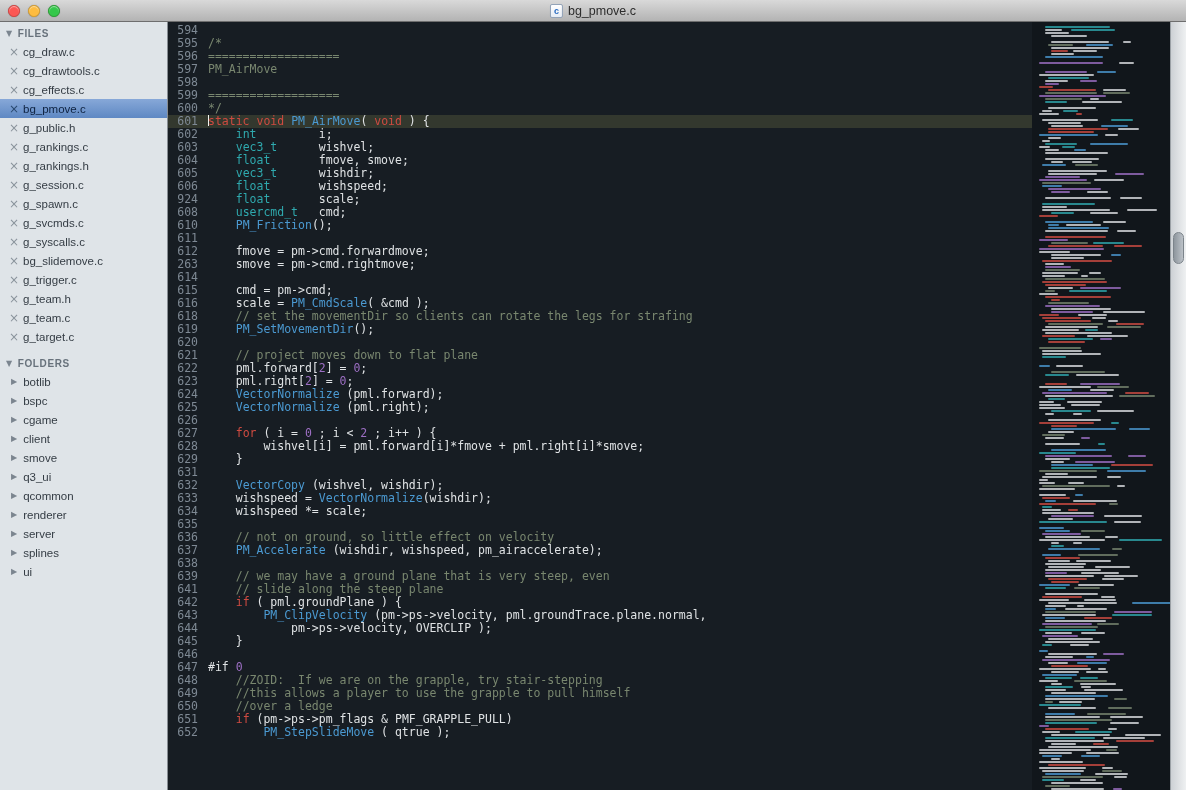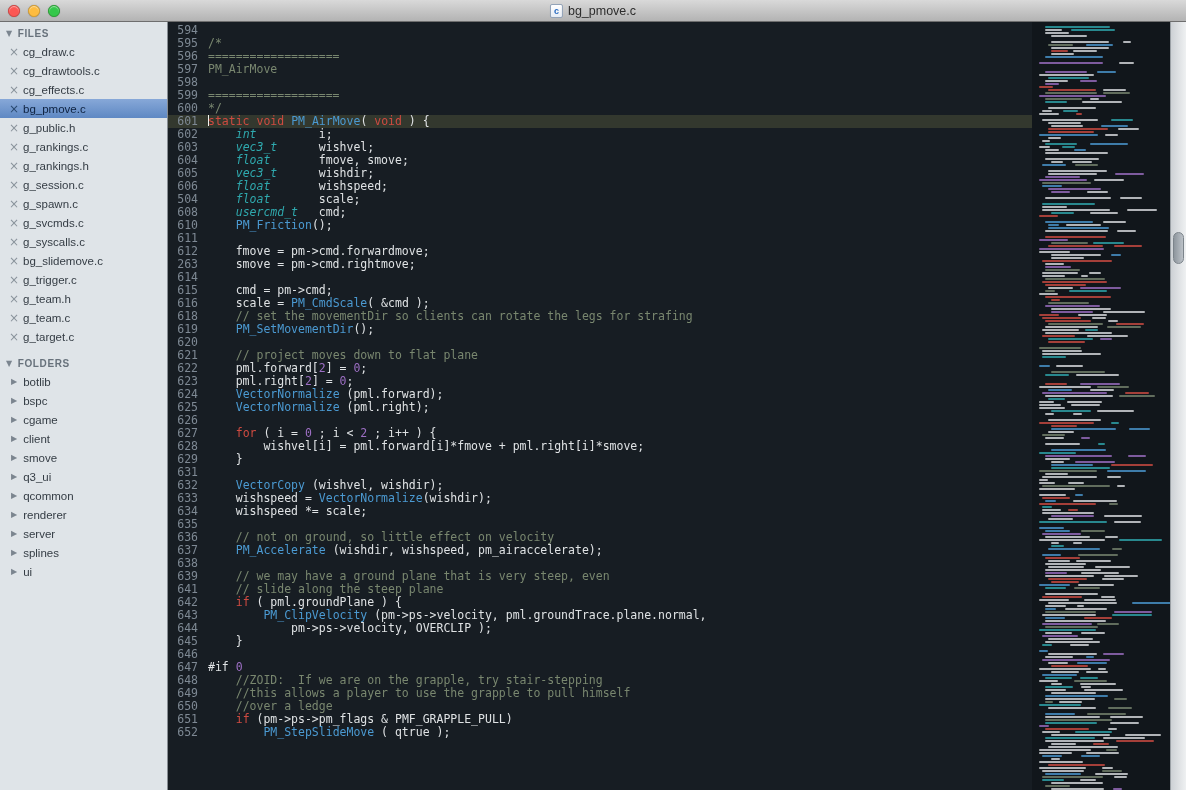--- a/index.html
+++ b/index.html
@@ -49,21 +49,21 @@
             font-family:"DejaVu Sans Mono", monospace; font-size:11.5px; line-height:13px;
             color:#dfe2e4; }
   .line { display:flex; height:13px; white-space:pre; }
   .line.active { background:#33382e; }
   .ln { flex:none; width:40px; text-align:right; padding-right:10px; color:#7e8994; }
   .lc { white-space:pre; }
   .caret { display:inline-block; width:1px; height:11px; margin-right:-1px;
            vertical-align:-1px; background:#f2f3ee; }
   .tk-p { color:#dfe2e4; }
   .tk-k { color:#cf4b41; }
-  .tk-t { color:#2fa9ae;font-style:italic; }
+  .tk-t { color:#2fa9ae; }
   .tk-f { color:#4b9ad2; }
   .tk-n { color:#9d6fc4; }
   .tk-c { color:#79876f; }
 
   
   .minimap { width:138px; flex:none; background:#11161b; padding:3px 0 0 7px; overflow:hidden; }
   .mm-row { height:3px; display:flex; align-items:center; }
   .mm-seg { height:2px; border-radius:1px; opacity:.78; flex:none; }
 
   
@@ -223,21 +223,21 @@
           <div class="line"><span class="ln">597</span><span class="lc"><span class="tk-c">PM_AirMove</span></span></div>
           <div class="line"><span class="ln">598</span><span class="lc"></span></div>
           <div class="line"><span class="ln">599</span><span class="lc"><span class="tk-c">===================</span></span></div>
           <div class="line"><span class="ln">600</span><span class="lc"><span class="tk-c">*/</span></span></div>
           <div class="line active"><span class="ln">601</span><span class="lc"><span class="caret"></span><span class="tk-k">static</span><span class="tk-p"> </span><span class="tk-k">void</span><span class="tk-p"> </span><span class="tk-f">PM_AirMove</span><span class="tk-p">( </span><span class="tk-k">void</span><span class="tk-p"> ) {</span></span></div>
           <div class="line"><span class="ln">602</span><span class="lc"><span class="tk-p">    </span><span class="tk-t">int</span><span class="tk-p">         i;</span></span></div>
           <div class="line"><span class="ln">603</span><span class="lc"><span class="tk-p">    </span><span class="tk-t">vec3_t</span><span class="tk-p">      wishvel;</span></span></div>
           <div class="line"><span class="ln">604</span><span class="lc"><span class="tk-p">    </span><span class="tk-t">float</span><span class="tk-p">       fmove, smove;</span></span></div>
           <div class="line"><span class="ln">605</span><span class="lc"><span class="tk-p">    </span><span class="tk-t">vec3_t</span><span class="tk-p">      wishdir;</span></span></div>
           <div class="line"><span class="ln">606</span><span class="lc"><span class="tk-p">    </span><span class="tk-t">float</span><span class="tk-p">       wishspeed;</span></span></div>
-          <div class="line"><span class="ln">504</span><span class="lc"><span class="tk-p">    </span><span class="tk-t">float</span><span class="tk-p">       scale;</span></span></div>
+          <div class="line"><span class="ln">924</span><span class="lc"><span class="tk-p">    </span><span class="tk-t">float</span><span class="tk-p">       scale;</span></span></div>
           <div class="line"><span class="ln">608</span><span class="lc"><span class="tk-p">    </span><span class="tk-t">usercmd_t</span><span class="tk-p">   cmd;</span></span></div>
           <div class="line"><span class="ln">610</span><span class="lc"><span class="tk-p">    </span><span class="tk-f">PM_Friction</span><span class="tk-p">();</span></span></div>
           <div class="line"><span class="ln">611</span><span class="lc"></span></div>
           <div class="line"><span class="ln">612</span><span class="lc"><span class="tk-p">    fmove = pm-&gt;cmd.forwardmove;</span></span></div>
           <div class="line"><span class="ln">263</span><span class="lc"><span class="tk-p">    smove = pm-&gt;cmd.rightmove;</span></span></div>
           <div class="line"><span class="ln">614</span><span class="lc"></span></div>
           <div class="line"><span class="ln">615</span><span class="lc"><span class="tk-p">    cmd = pm-&gt;cmd;</span></span></div>
           <div class="line"><span class="ln">616</span><span class="lc"><span class="tk-p">    scale = </span><span class="tk-f">PM_CmdScale</span><span class="tk-p">( &amp;cmd );</span></span></div>
           <div class="line"><span class="ln">618</span><span class="lc"><span class="tk-p">    </span><span class="tk-c">// set the movementDir so clients can rotate the legs for strafing</span></span></div>
           <div class="line"><span class="ln">619</span><span class="lc"><span class="tk-p">    </span><span class="tk-f">PM_SetMovementDir</span><span class="tk-p">();</span></span></div>

